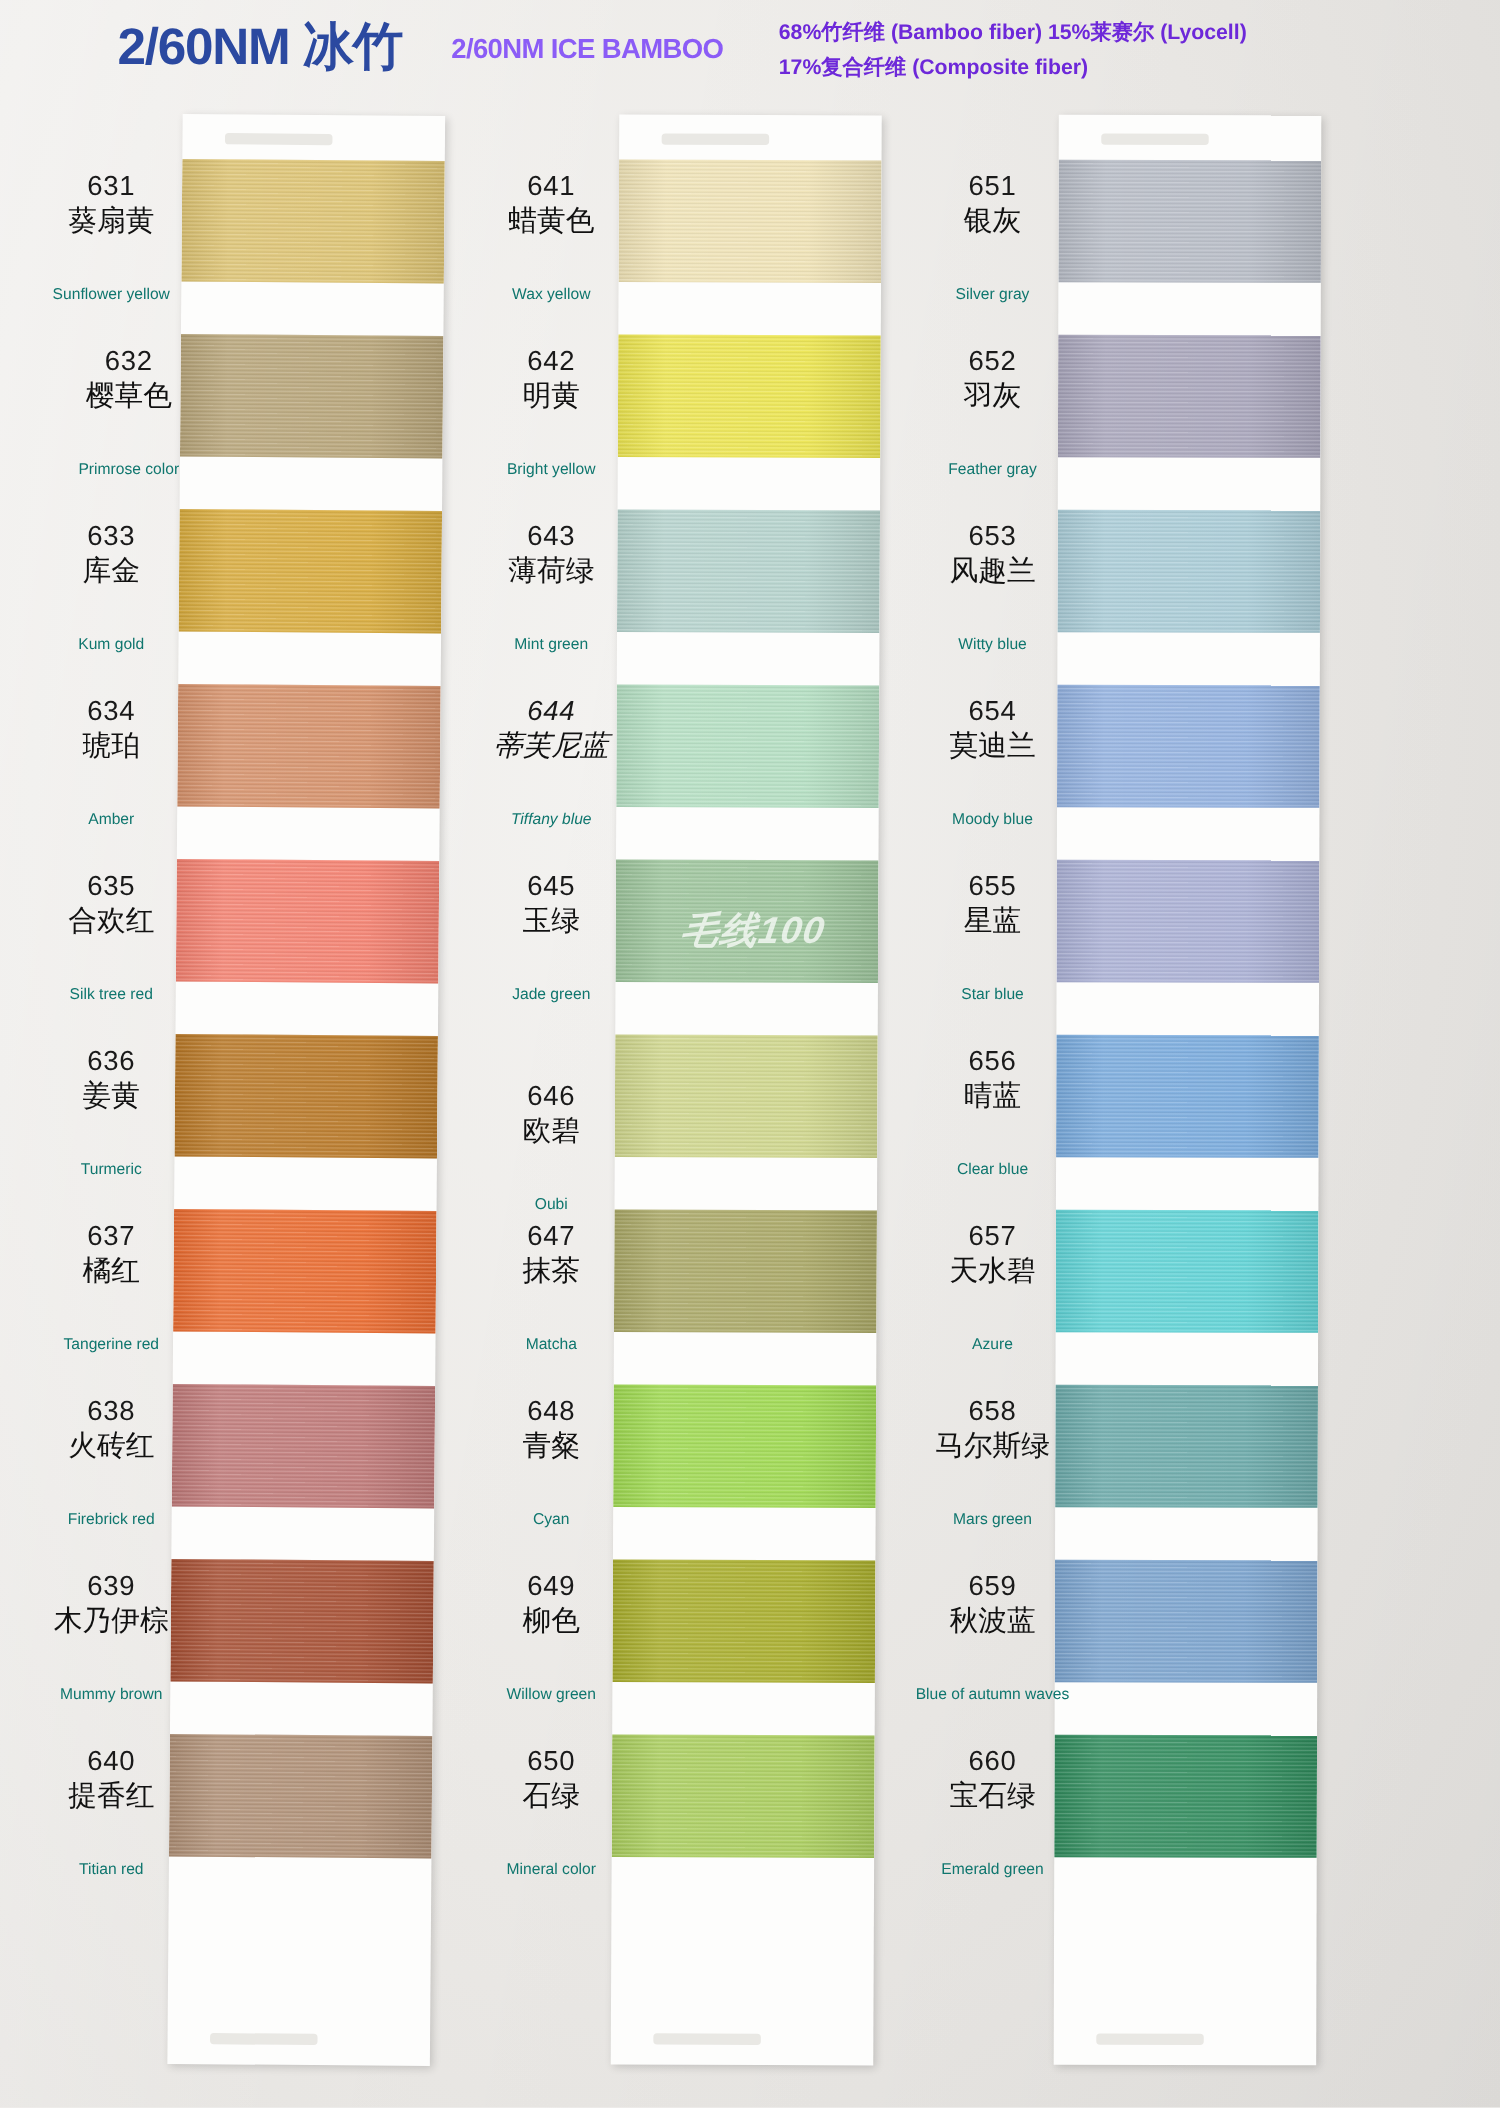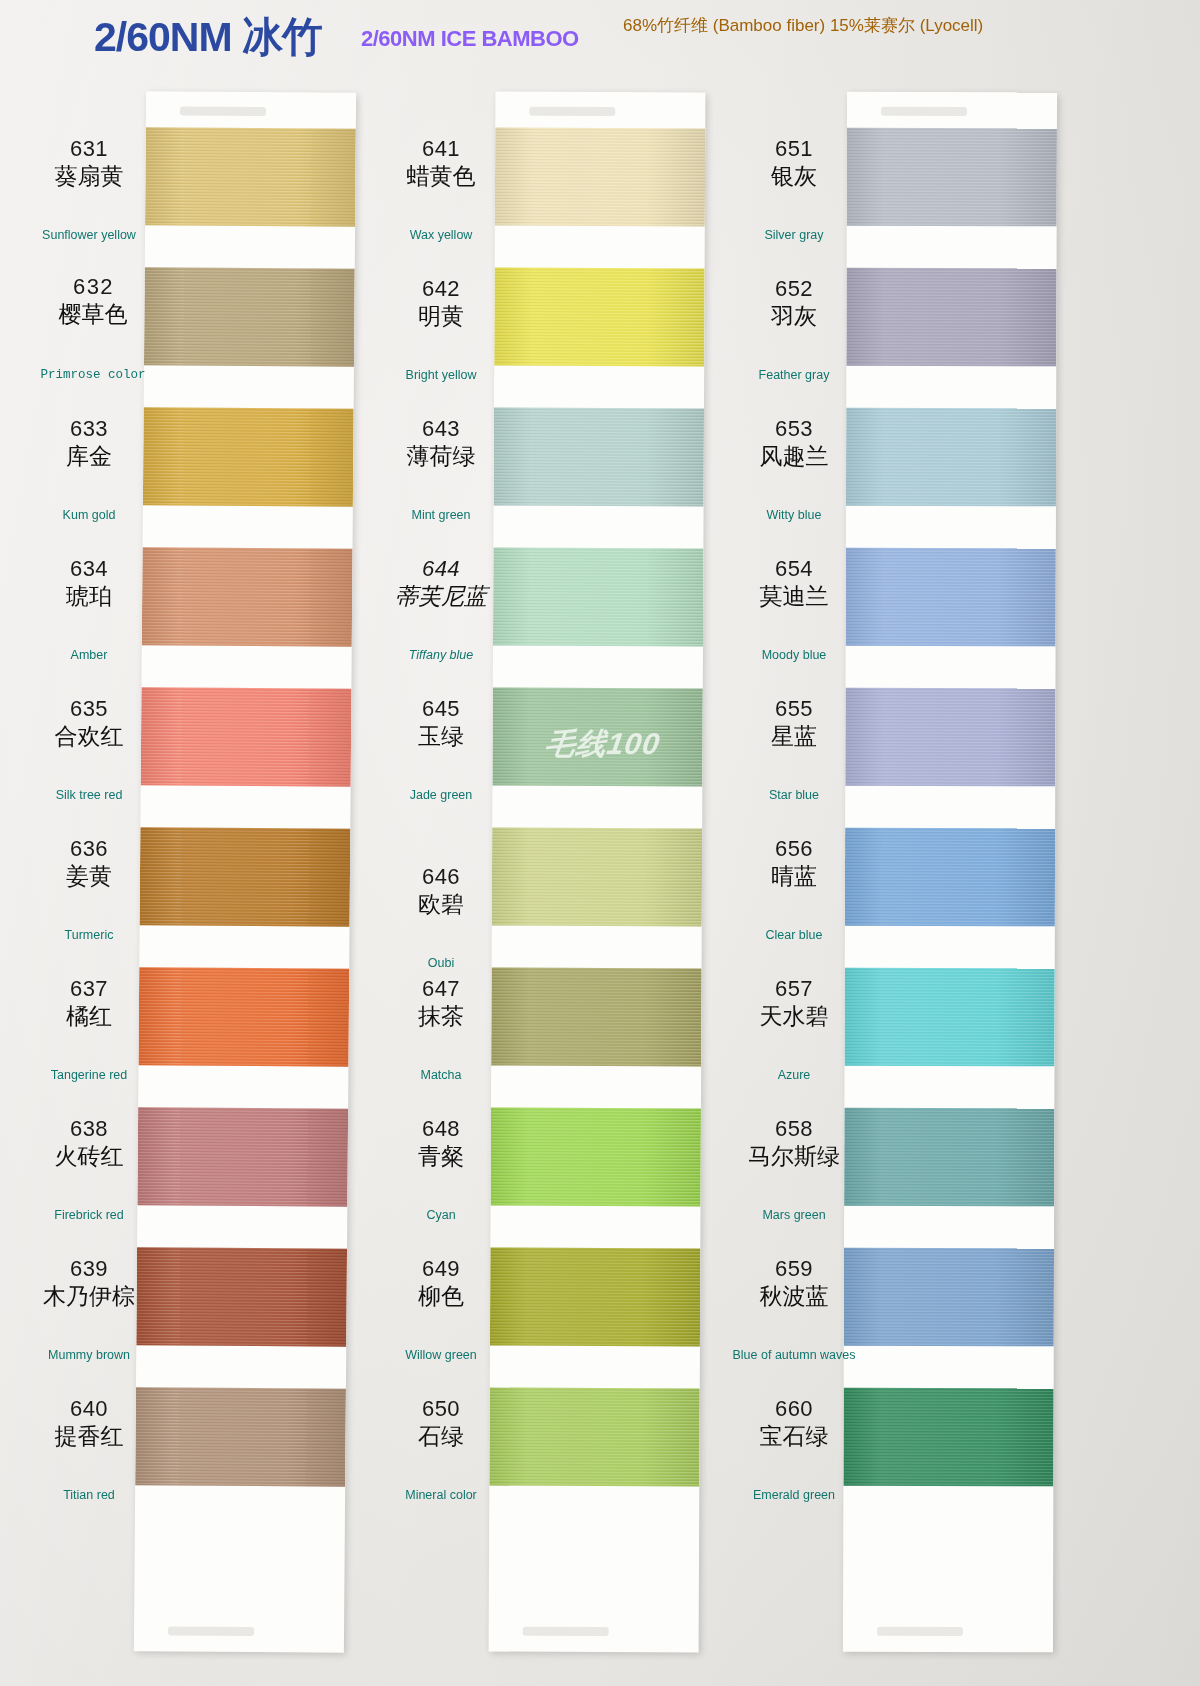--- a/index.html
+++ b/index.html
@@ -29,21 +29,21 @@
     font-size:41px;font-weight:bold;color:#2b49a0;
     letter-spacing:-1px;white-space:nowrap;
   }
   .title-en{
     position:absolute;left:345px;top:26px;
     font-size:22px;font-weight:bold;color:#8b5cf6;
     letter-spacing:-.5px;white-space:nowrap;
   }
   .comp{
     position:absolute;left:607px;top:12px;
-    font-size:17px;color:#a16207;line-height:28px;white-space:nowrap;
+    font-size:17px;color:#6d28d9;line-height:28px;white-space:nowrap;font-weight:bold;
   }
   .comp div{white-space:nowrap;}
 
   
   .card{
     position:absolute;top:92px;width:210px;height:1560px;
     background:#fdfdfc;
     box-shadow:2px 2px 7px rgba(0,0,0,.16);
     overflow:hidden;
   }
@@ -104,20 +104,21 @@
 </head>
 <body>
 
 <div class="paper"></div>
 
 <div class="header">
   <div class="title-cn">2/60NM 冰竹</div>
   <div class="title-en">2/60NM ICE BAMBOO</div>
   <div class="comp">
     <div>68%竹纤维 (Bamboo fiber) 15%莱赛尔 (Lyocell)</div>
+    <div>17%复合纤维 (Composite fiber)</div>
   </div>
 </div>
 
 <div id="columns-root">
     <div class="card c1">
       <div class="notch top"></div>
       <div class="notch bot"></div>
       <div class="band" title="631" style="top: 36px; height: 98px; background: rgb(221, 195, 114);"></div>
       <div class="band" title="632" style="top: 176px; height: 98px; background: rgb(183, 164, 120);"></div>
       <div class="band" title="633" style="top: 316px; height: 98px; background: rgb(216, 171, 60);"></div>
@@ -127,21 +128,21 @@
       <div class="band" title="637" style="top: 876px; height: 98px; background: rgb(234, 106, 46);"></div>
       <div class="band" title="638" style="top: 1016px; height: 98px; background: rgb(191, 120, 119);"></div>
       <div class="band" title="639" style="top: 1156px; height: 98px; background: rgb(166, 78, 50);"></div>
       <div class="band" title="640" style="top: 1296px; height: 98px; background: rgb(175, 143, 117);"></div>
     </div>
     <div class="lbl" style="left: 14px; top: 136px;">
       <div class="code">631</div>
       <div class="cn">葵扇黄</div>
       <div class="en">Sunflower yellow</div>
     </div>
-    <div class="lbl" style="left: 18px; top: 276px; font-family: Liberation Mono, monospace;">
+    <div class="lbl" style="left: 28px; top: 276px;">
       <div class="code">632</div>
       <div class="cn">樱草色</div>
       <div class="en">Primrose color</div>
     </div>
     <div class="lbl" style="left: 14px; top: 416px;">
       <div class="code">633</div>
       <div class="cn">库金</div>
       <div class="en">Kum gold</div>
     </div>
     <div class="lbl" style="left: 14px; top: 556px;">

